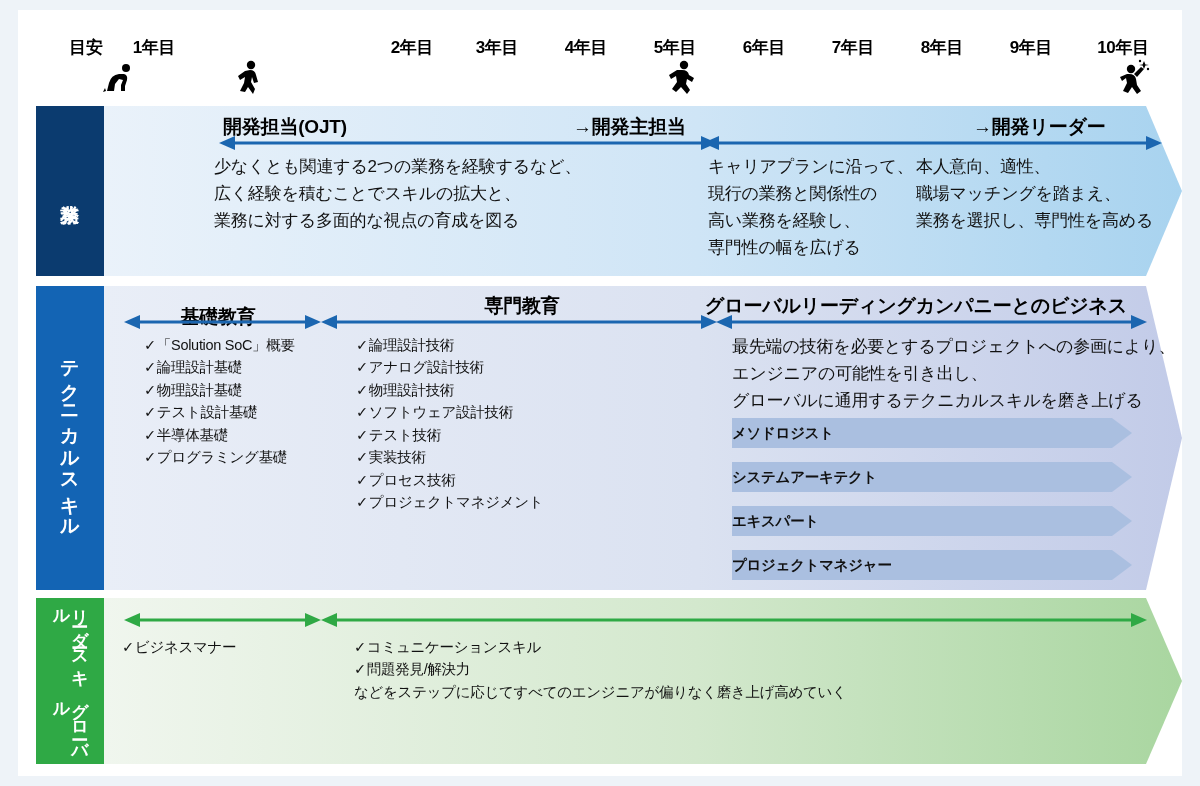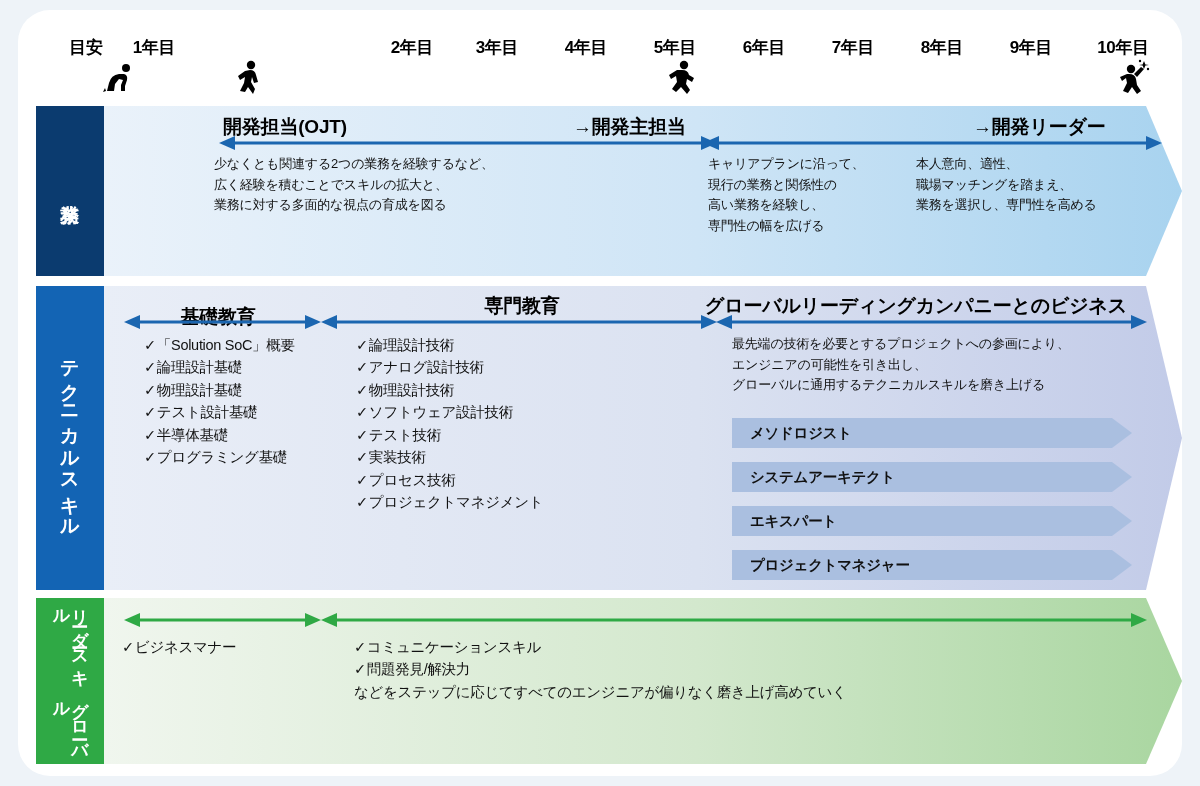--- a/index.html
+++ b/index.html
@@ -20,21 +20,20 @@
     height: 786px;
     background: #eef3f8;
   }
   .canvas {
     position: absolute;
     left: 18px;
     top: 10px;
     width: 1164px;
     height: 766px;
     background: #ffffff;
-    border-radius: 32px;
   }
 
   
   .timeline {
     position: absolute;
     left: 0;
     top: 0;
     width: 1164px;
     height: 92px;
   }
@@ -133,21 +132,21 @@
     font-size: 19px;
     font-weight: bold;
     white-space: nowrap;
     color: #000;
     letter-spacing: -0.2px;
   }
   .phase-title.center { transform: translateX(-50%); }
 
   .body-text {
     position: absolute;
-    font-size: 13px;
+    font-size: 17px;
     line-height: 1.58;
     white-space: pre-line;
     color: #111;
     letter-spacing: -0.2px;
   }
   .check-list {
     position: absolute;
     font-size: 14.5px;
     line-height: 1.55;
     color: #111;
@@ -158,21 +157,20 @@
 
   
   .role-badge {
     position: absolute;
     height: 30px;
     display: flex;
     align-items: center;
     font-size: 14.5px;
     font-weight: bold;
     color: #111;
-    padding-left: 18px;
     box-sizing: border-box;
     background: #aabfe0;
     clip-path: polygon(0 0, calc(100% - 20px) 0, 100% 50%, calc(100% - 20px) 100%, 0 100%);
     letter-spacing: -0.3px;
   }
 
   
   .arrow-layer { position: absolute; left: 0; top: 0; pointer-events: none; }
 </style>
 </head>

